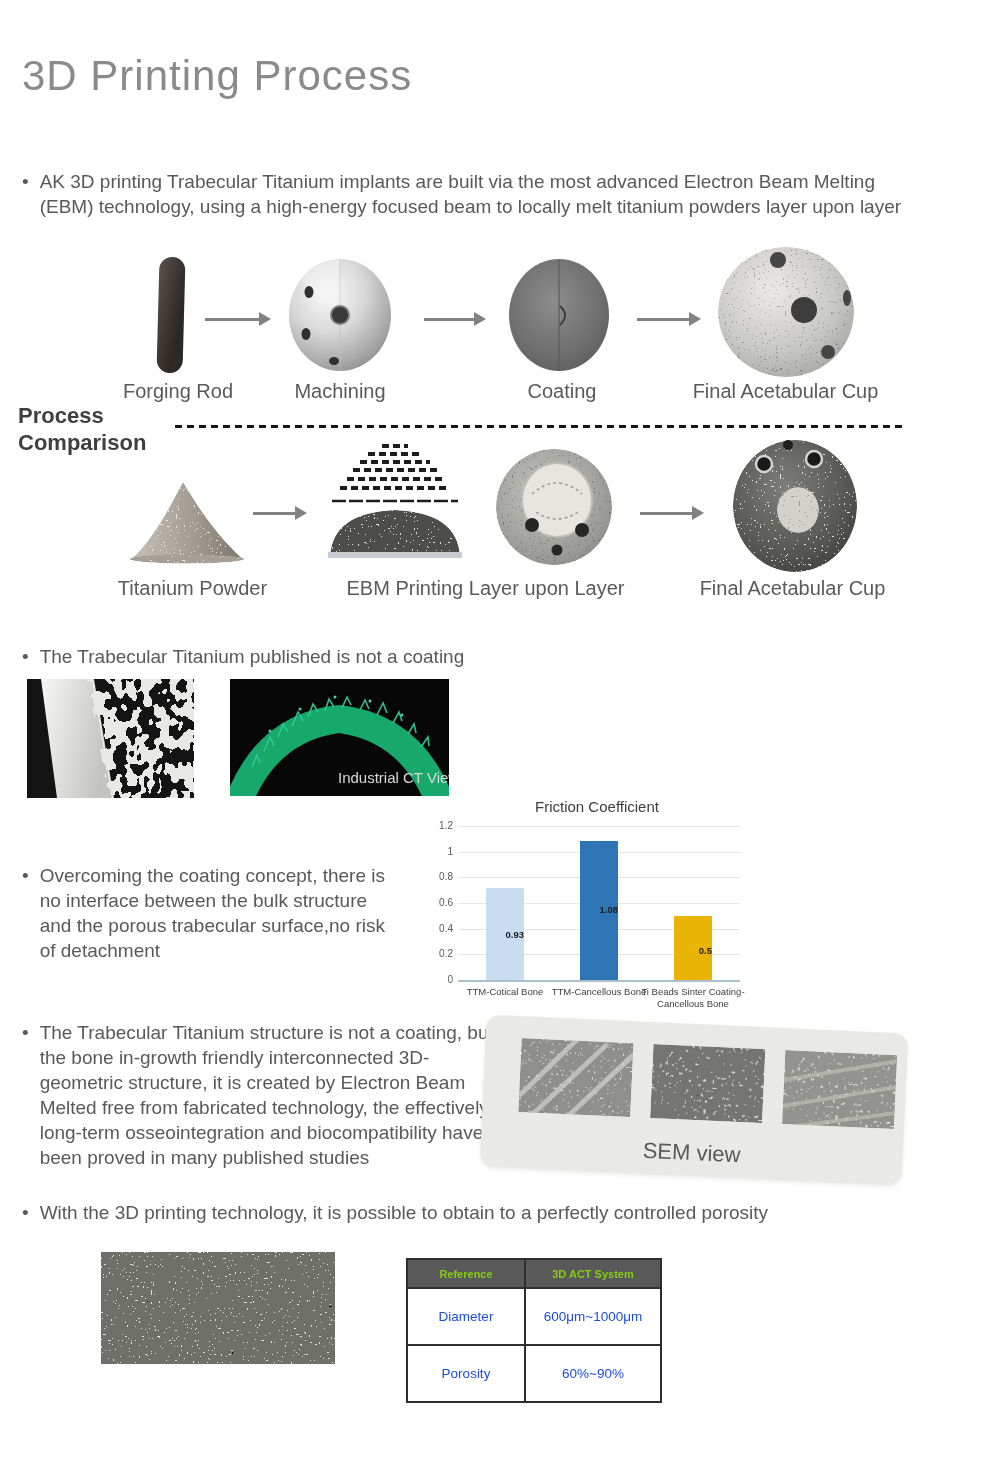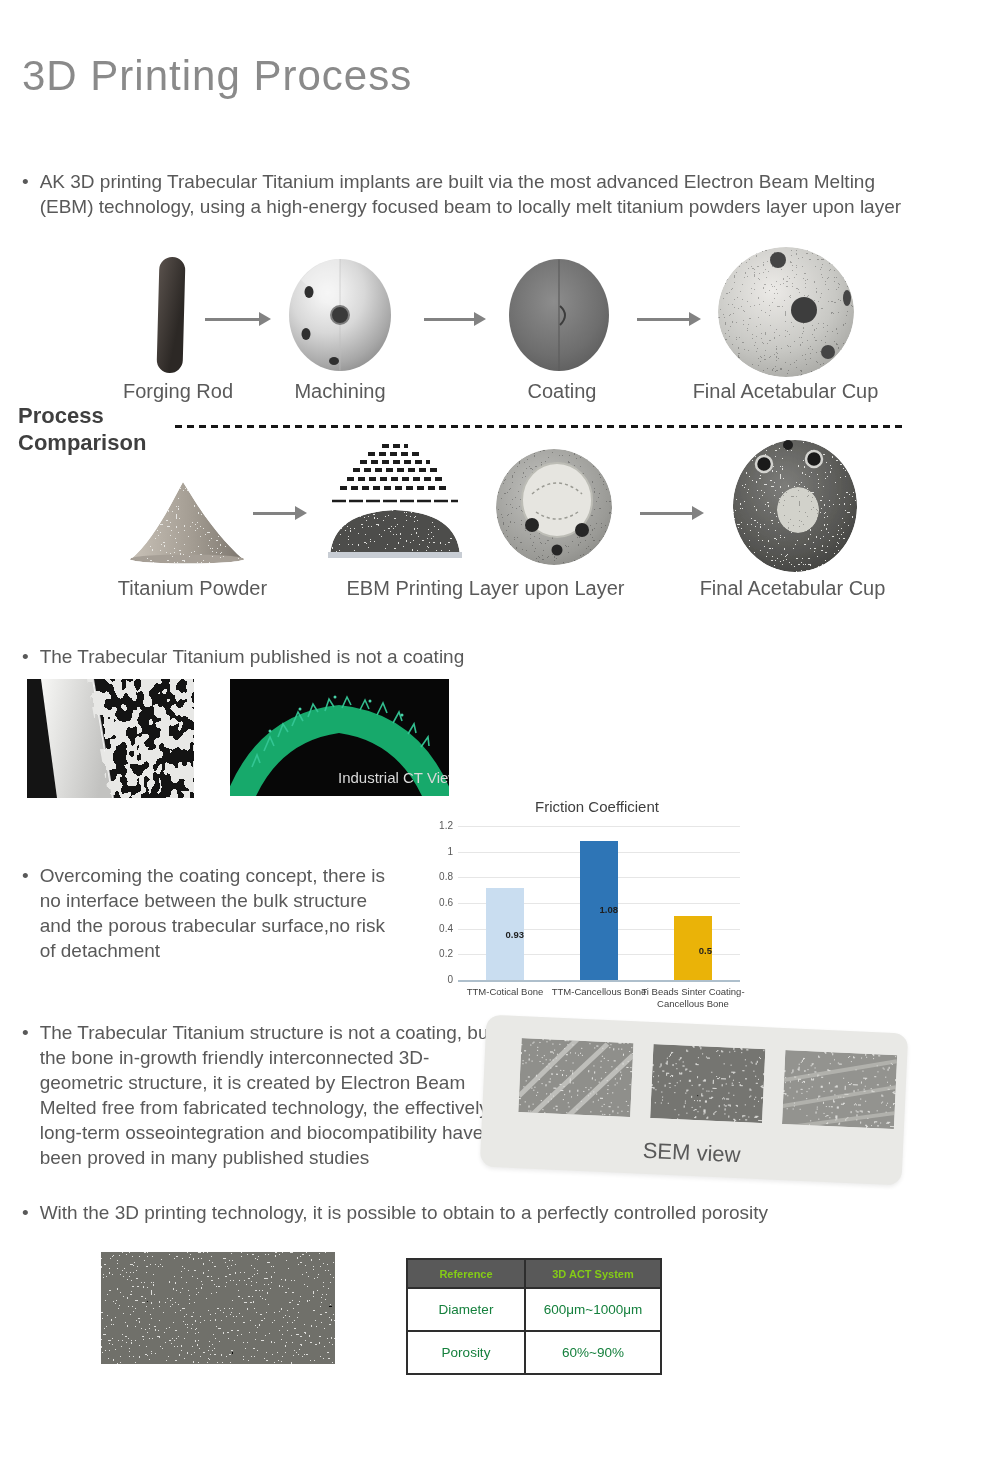--- a/index.html
+++ b/index.html
@@ -44,22 +44,22 @@
              border-radius:14px;transform:rotate(2.6deg);box-shadow:0 2px 4px rgba(0,0,0,0.08);}
   .sem-thumb{position:absolute;top:22px;}
   .sem-caption{position:absolute;left:0;right:0;bottom:10px;text-align:center;
                font-size:22px;color:#595959;}
 
   
   .spec-table{position:absolute;left:406px;top:1258px;border-collapse:collapse;
               border:2px solid #2e2e2e;}
   .spec-table th{background:#595959;color:#84cc16;font-weight:bold;font-size:11px;
                  height:27px;border:2px solid #2e2e2e;padding:0 6px;margin-top:12px;}
-  .spec-table td{background:#ffffff;color:#15803d;font-size:13.5px;height:25px;
-                 text-align:center;border:2px solid #2e2e2e;padding:8px 6px;}
+  .spec-table td{background:#ffffff;color:#1d4ed8;font-size:13.5px;height:25px;
+                 text-align:center;border:2px solid #2e2e2e;padding:15px 6px;}
   .spec-table th:first-child,.spec-table td:first-child{width:104px;}
   .spec-table th:last-child,.spec-table td:last-child{width:122px;}
 </style>
 </head>
 <body>
 
 <div class="page">
 
   <svg width="0" height="0" style="position:absolute" aria-hidden="true">
     <defs>

